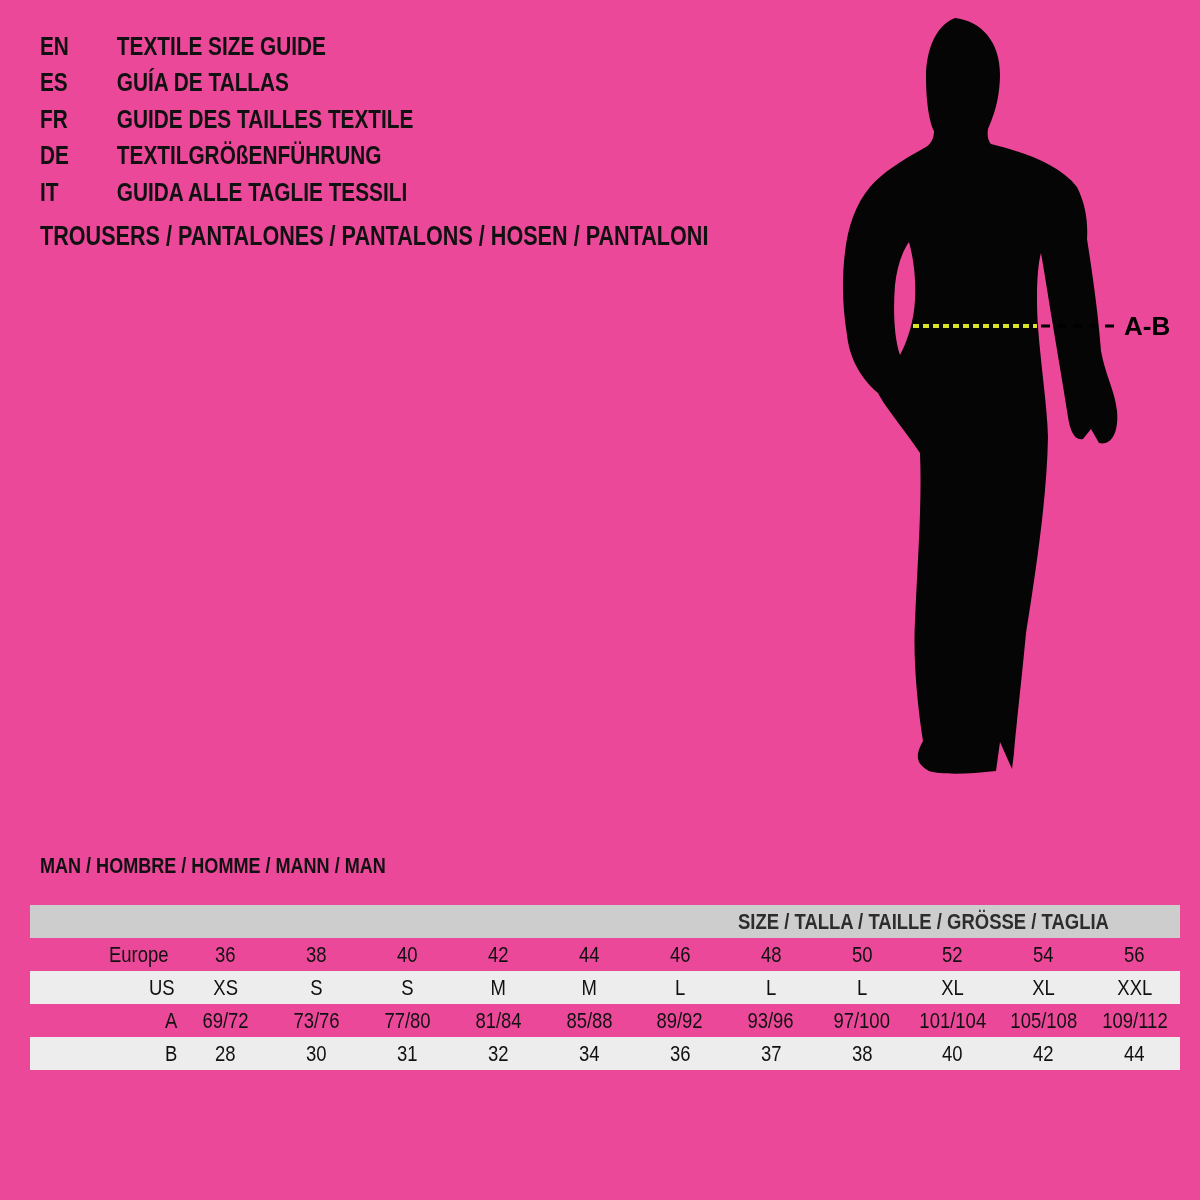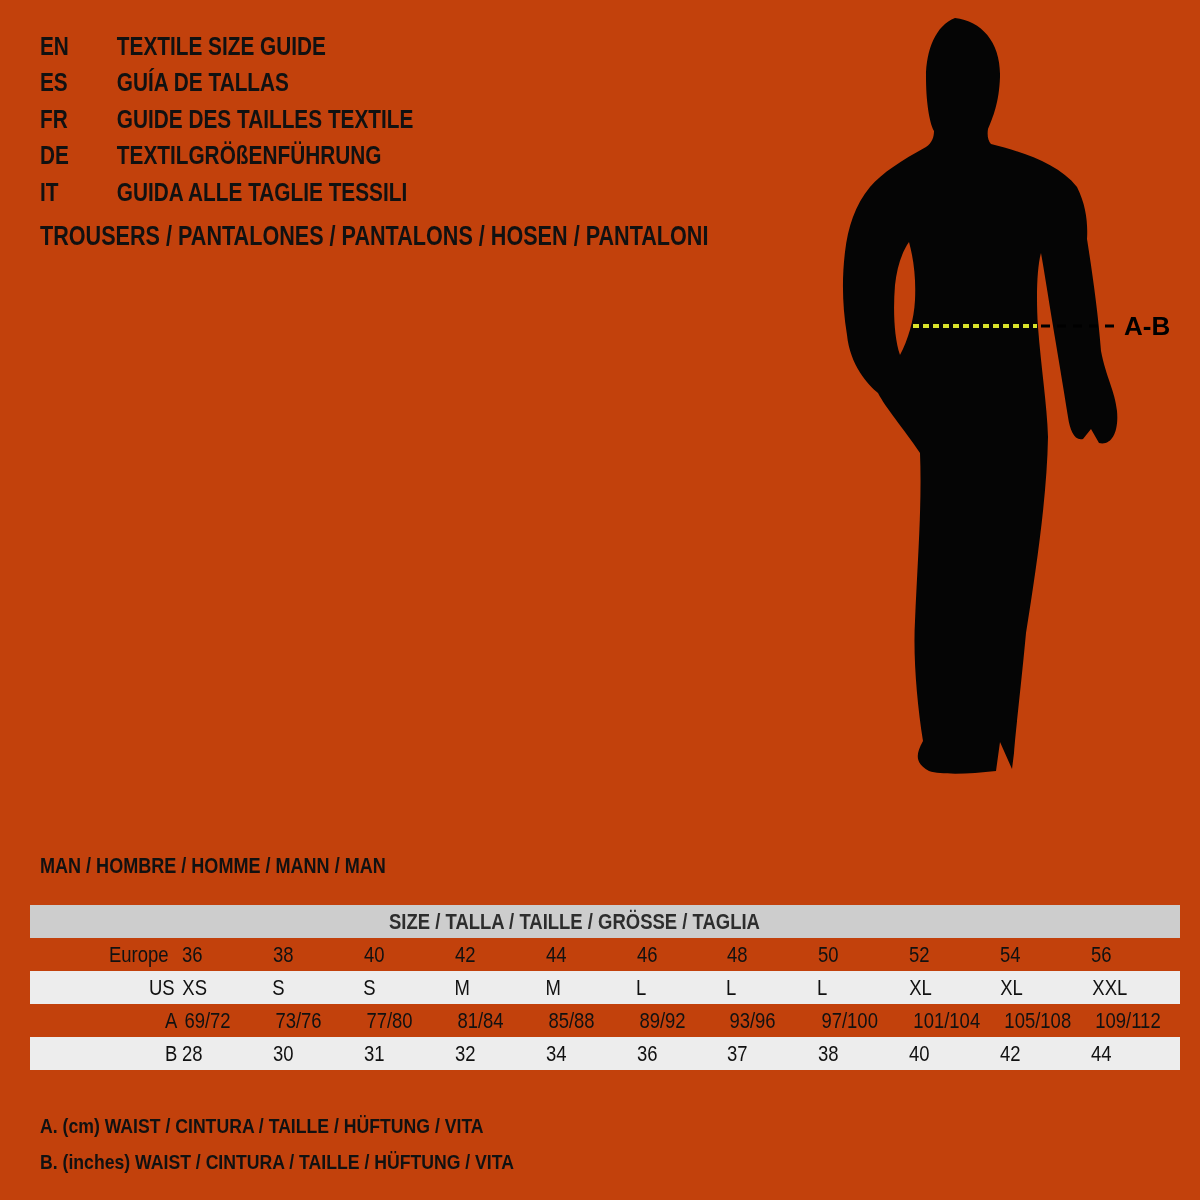--- a/index.html
+++ b/index.html
@@ -4,21 +4,21 @@
 <style>
   :root{
     --silhouette:#050505;
     --header-bg:#cdcdcd;
     --stripe-bg:#ededed;
     --waist-accent:#d8e22a;
     --ink:#111;
   }
   html,body{margin:0;padding:0;background:#fff;}
   .canvas{
-    position:relative;width:1200px;height:1200px;background:#c2410c;overflow:hidden;
+    position:relative;width:1200px;height:1200px;background:#ec4899;overflow:hidden;
     font-family:"Liberation Sans", sans-serif;color:var(--ink);
   }
   
   .lang-list{position:absolute;left:40px;top:28px;margin:0;padding:0;list-style:none;}
   .lang-row{display:flex;align-items:center;height:36.5px;font-weight:bold;font-size:26px;
     white-space:nowrap;transform:scaleX(0.8);transform-origin:0 50%;}
   .lang-code{width:96px;flex:0 0 96px;}
   
   .category{position:absolute;left:40px;top:220px;margin:0;font-size:27px;line-height:32px;
     font-weight:bold;white-space:nowrap;transform:scaleX(0.8);transform-origin:0 50%;}
@@ -28,24 +28,24 @@
   .waist-on-body{stroke:var(--waist-accent);}
   .waist-extension{stroke:#000;}
   .measure-text{font-family:"Liberation Sans",sans-serif;font-weight:bold;font-size:26px;fill:#000;}
   
   .section{position:absolute;left:40px;top:853px;margin:0;font-size:22px;line-height:26px;
     font-weight:bold;white-space:nowrap;transform:scaleX(0.82);transform-origin:0 50%;}
   
   .size-table{position:absolute;left:30px;top:905px;width:1150px;border-collapse:collapse;
     table-layout:fixed;font-size:22px;}
   .size-table td,.size-table th{padding:0;height:33px;vertical-align:middle;}
-  .size-table thead th{background:var(--header-bg);text-align:center;padding-left:10px;
+  .size-table thead th{background:var(--header-bg);text-align:right;padding-left:10px;
     font-weight:bold;font-size:22px;color:#2d2d2d;}
   .size-table td.row-label{text-align:right;padding-left:10px;}
-  .size-table td.val{text-align:left;}
+  .size-table td.val{text-align:center;}
   .size-table tbody tr:nth-child(even){background:var(--stripe-bg);}
   
   .cx{display:inline-block;transform:scaleX(0.84);transform-origin:50% 50%;white-space:nowrap;}
   .cx-left{transform-origin:0 50%;}
   
   .notes{position:absolute;left:40px;top:1108px;}
   .note{font-size:21px;font-weight:bold;line-height:36px;white-space:nowrap;
     transform:scaleX(0.84);transform-origin:0 50%;}
 </style>
 </head>
@@ -202,18 +202,14 @@
           <td class="val"><span class="cx">36</span></td>
           <td class="val"><span class="cx">37</span></td>
           <td class="val"><span class="cx">38</span></td>
           <td class="val"><span class="cx">40</span></td>
           <td class="val"><span class="cx">42</span></td>
           <td class="val"><span class="cx">44</span></td>
         </tr>
       </tbody>
   </table>
 
-  <div class="notes">
-    <div class="note">A. (cm) WAIST / CINTURA / TAILLE / HÜFTUNG / VITA</div>
-    <div class="note">B. (inches) WAIST / CINTURA / TAILLE / HÜFTUNG / VITA</div>
-  </div>
 
 </div>
 
 </body></html>

